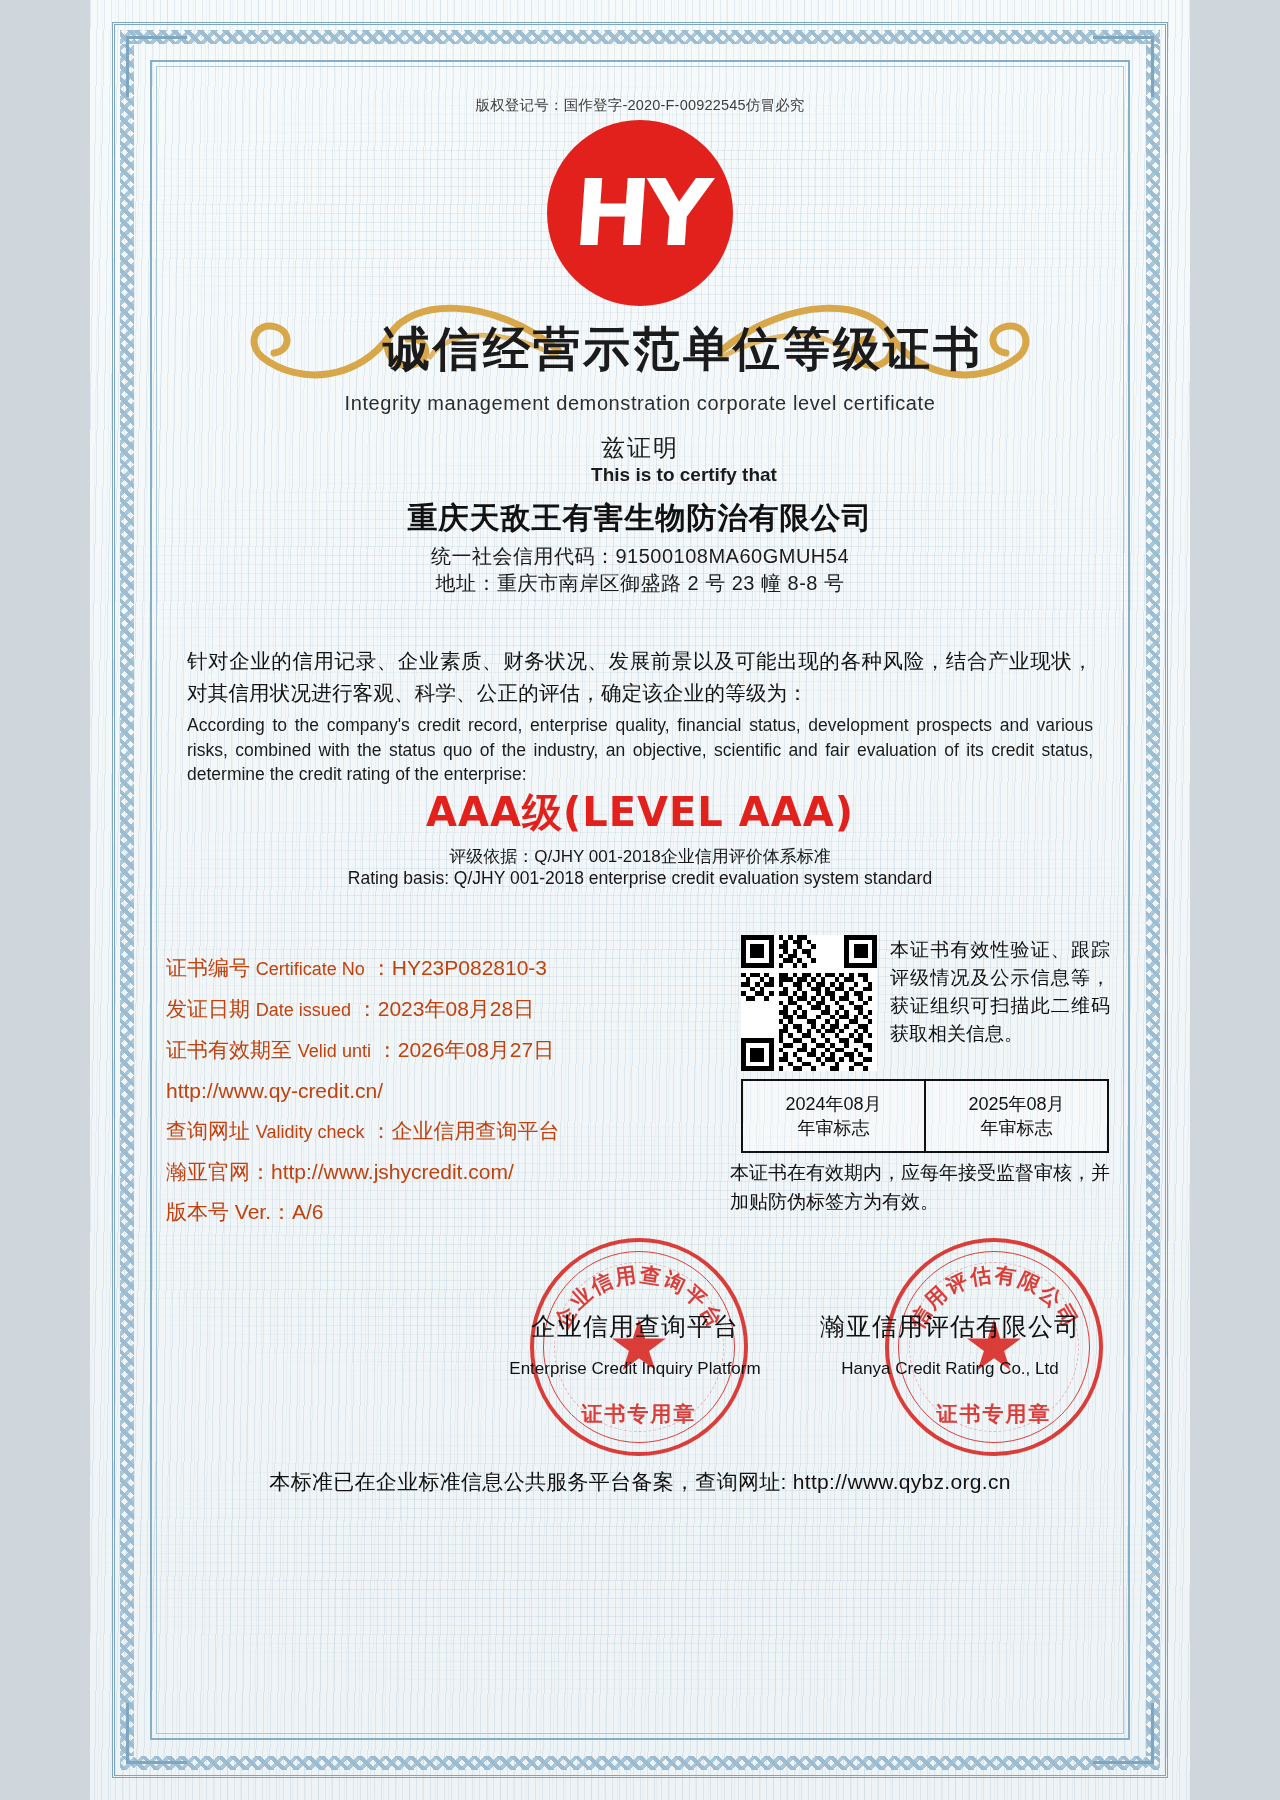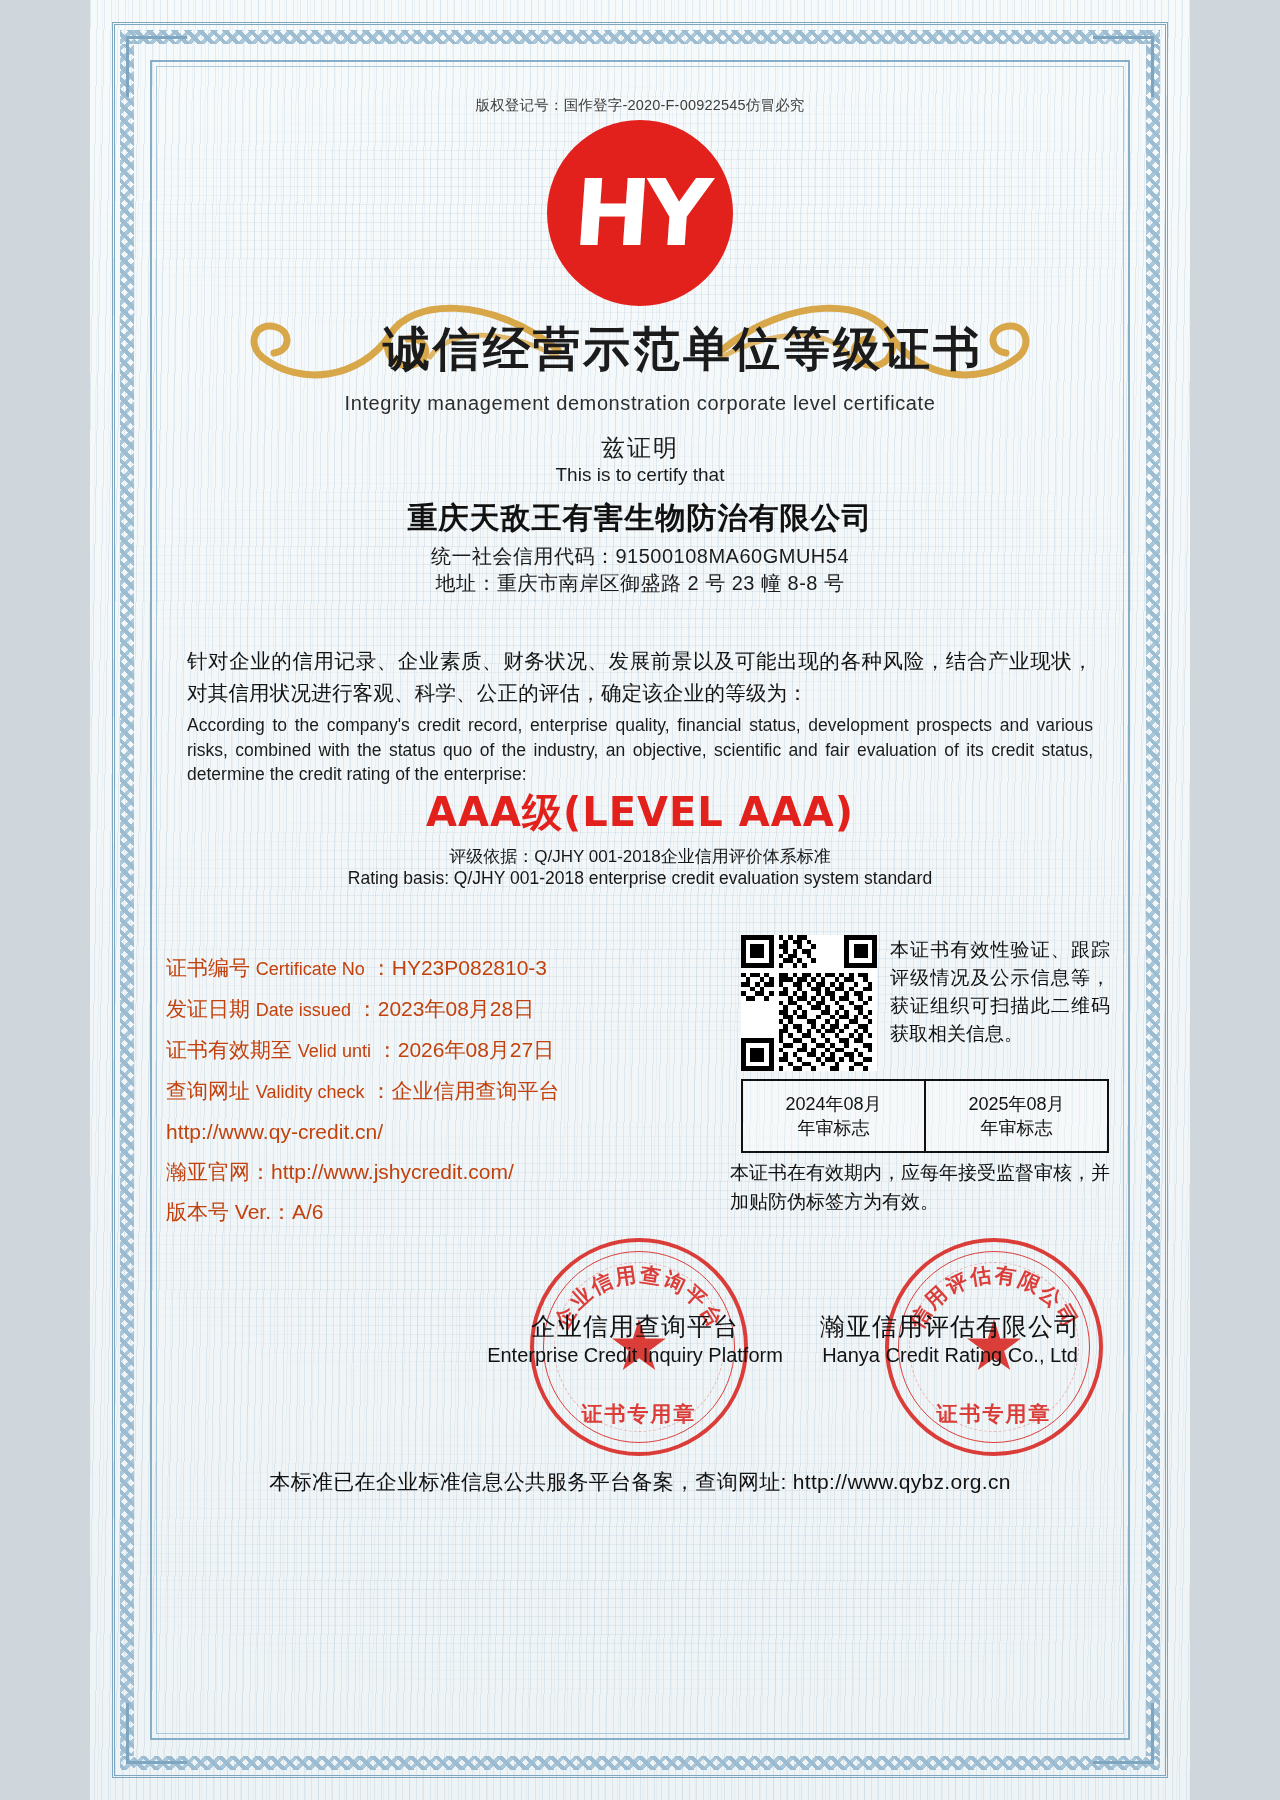--- a/index.html
+++ b/index.html
@@ -110,21 +110,21 @@
   .title-en{
     position:absolute;top:392px;width:100%;text-align:center;
     font-size:20px;color:#2c2c2c;letter-spacing:.6px;
   }
   .certify-cn{
     position:absolute;top:432px;width:100%;text-align:center;
     font-size:24px;color:#1b1b1b;letter-spacing:2px;
   }
   .certify-en{
     position:absolute;top:464px;width:100%;text-align:center;
-    font-size:19px;color:#1b1b1b;font-weight:normal;
+    font-size:19px;color:#1b1b1b;font-weight:bold;padding-left:44px;
   }
   .company{
     position:absolute;top:498px;width:100%;text-align:center;
     font-family:"DejaVu Sans",sans-serif;
     font-size:30px;font-weight:bold;color:#111;letter-spacing:1px;
   }
   .creditcode{
     position:absolute;top:543px;width:100%;text-align:center;
     font-size:20px;color:#1b1b1b;letter-spacing:.5px;
   }
@@ -215,21 +215,21 @@
   .seal .bottom-text{
     position:absolute;left:0;right:0;bottom:24px;text-align:center;
     color:#d8201b;font-size:21px;font-weight:bold;letter-spacing:2px;
     font-family:"DejaVu Sans",sans-serif;
   }
   .seal-left{left:440px;top:1238px}
   .seal-right{left:795px;top:1238px}
 
   .org-block{position:absolute;text-align:center;}
   .org-cn{font-size:25px;color:#111;letter-spacing:1px;font-family:"DejaVu Sans",sans-serif;}
-  .org-en{font-size:20px;color:#111;margin-top:1px;}
+  .org-en{font-size:17px;color:#111;margin-top:16px;}
   .org-left{left:390px;top:1310px;width:310px}
   .org-right{left:700px;top:1310px;width:320px}
 
   .footer{
     position:absolute;left:70px;right:70px;top:1468px;text-align:center;
     font-size:21px;color:#111;letter-spacing:.3px;
   }
   
   .seal .micro{
     position:absolute;inset:20px;border-radius:50%;
@@ -310,26 +310,26 @@
       <div class="row">
         <span>发证日期</span>
         <span class="lbl-en">Date issued</span>
         <span>：2023年08月28日</span>
       </div>
       <div class="row">
         <span>证书有效期至</span>
         <span class="lbl-en">Velid unti</span>
         <span>：2026年08月27日</span>
       </div>
+      <div class="row">http://www.qy-credit.cn/</div>
       <div class="row">
         <span>查询网址</span>
         <span class="lbl-en">Validity check</span>
         <span>：企业信用查询平台</span>
       </div>
-      <div class="row">http://www.qy-credit.cn/</div>
       <div class="row">瀚亚官网：http://www.jshycredit.com/</div>
       <div class="row">版本号 Ver.：A/6</div>
     </div>
 
     <div class="qr">
       <svg width="136" height="136" viewBox="0 0 29 29" shape-rendering="crispEdges">
         <rect width="29" height="29" fill="#fff"></rect>
         <g fill="#000">
           <rect x="0" y="0" width="7" height="1"></rect>
             <rect x="0" y="6" width="7" height="1"></rect>

